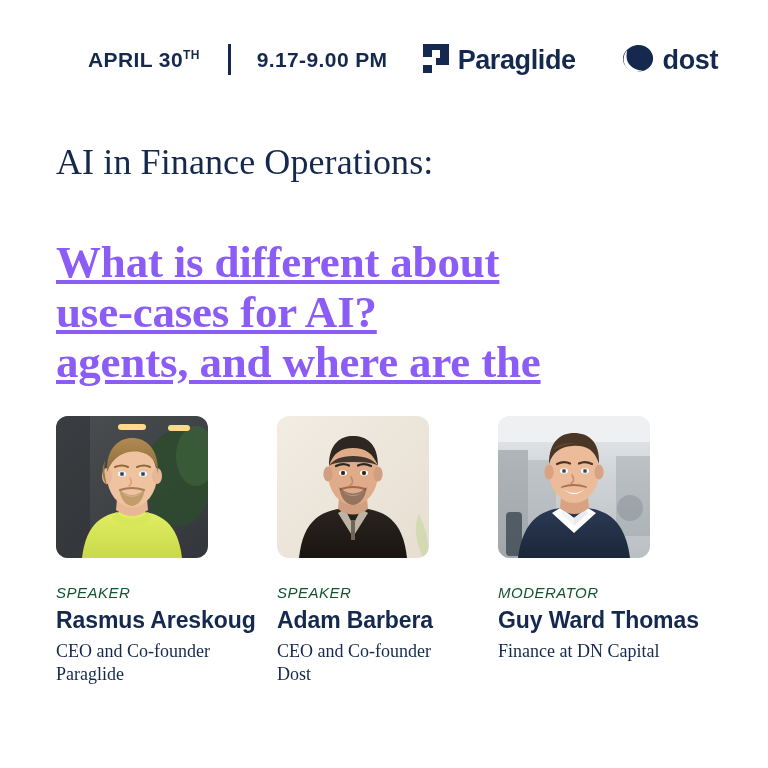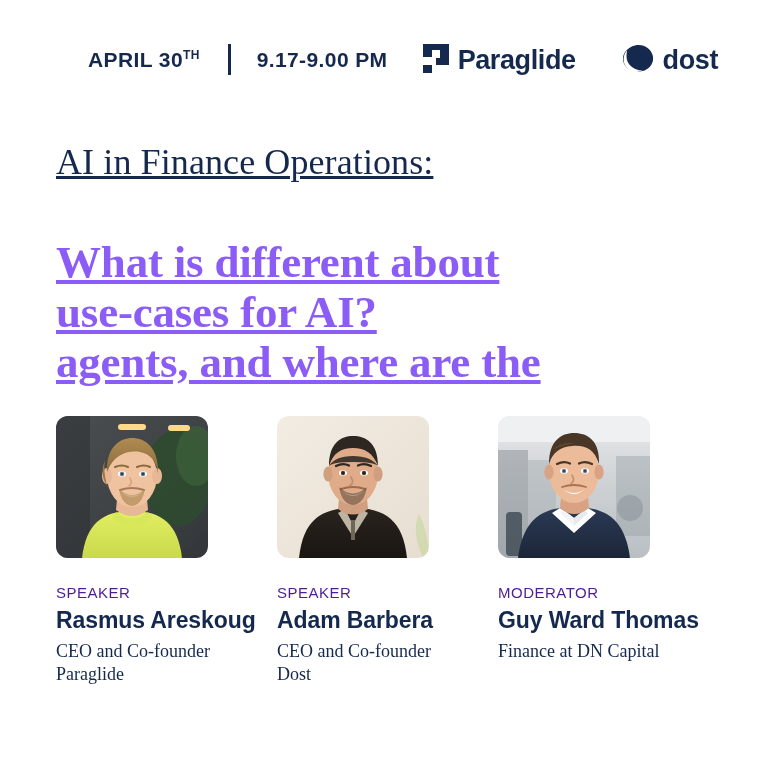--- a/index.html
+++ b/index.html
@@ -83,21 +83,20 @@
     position: absolute;
     left: 56px;
     top: 143px;
     color: #14294d;
     font-family: "Liberation Serif", serif;
     font-size: 36px;
     font-weight: normal;
     line-height: 1.1;
     letter-spacing: 0.1px;
     white-space: nowrap;
-    text-decoration: underline;
   }
   .headline {
     position: absolute;
     left: 56px;
     top: 208px;
     width: 640px;
     color: #8b5cf6;
     font-family: "Liberation Serif", serif;
     font-weight: bold;
     font-size: 45px;
@@ -122,26 +121,27 @@
     width: 152px;
     height: 142px;
     border-radius: 12px;
     overflow: hidden;
     position: relative;
   }
   .photo svg { display: block; width: 100%; height: 100%; }
 
   .role-label {
     margin-top: 27px;
-    color: #4c1d95;
+    color: #14532d;
     font-family: "Liberation Sans", sans-serif;
     font-size: 15px;
     font-weight: normal;
     letter-spacing: 0.5px;
     line-height: 1;
+    font-style: italic;
   }
   .person-name {
     margin-top: 8px;
     color: #14294d;
     font-family: Liberation Sans, sans-serif;
     font-weight: bold;
     font-size: 23px;
     line-height: 1.1;
     letter-spacing: -0.1px;
     white-space: nowrap;

